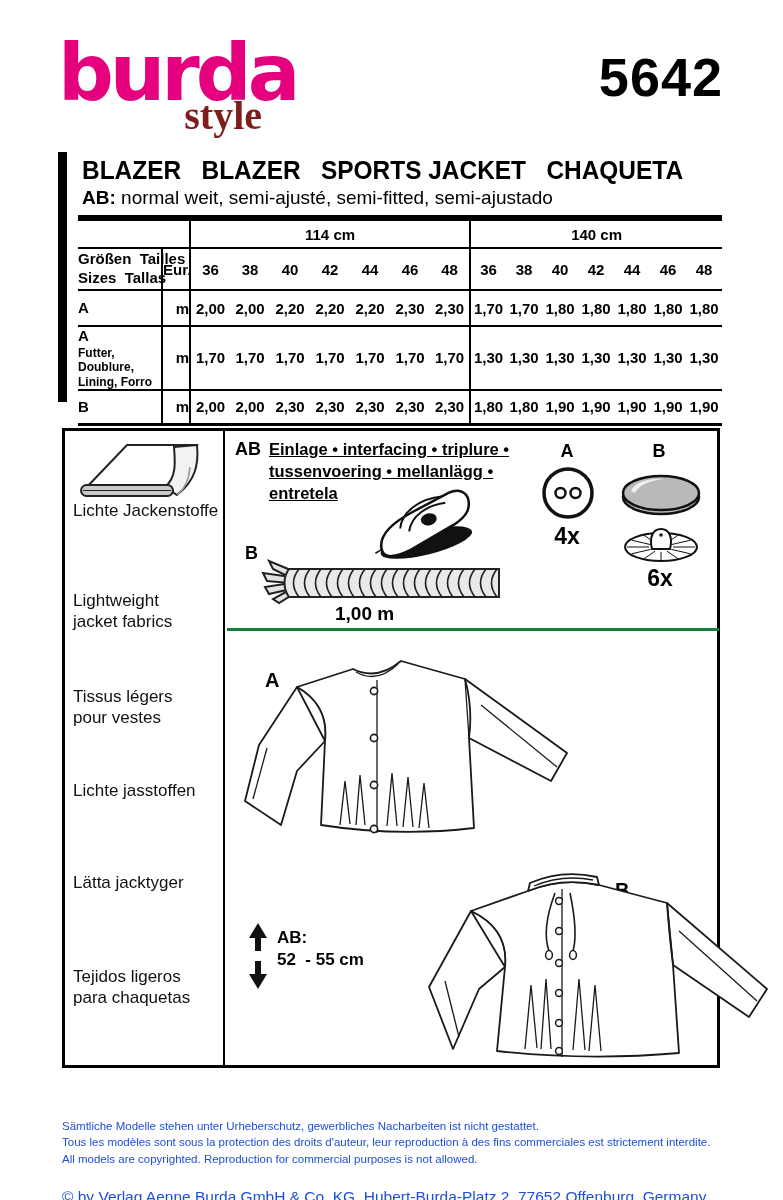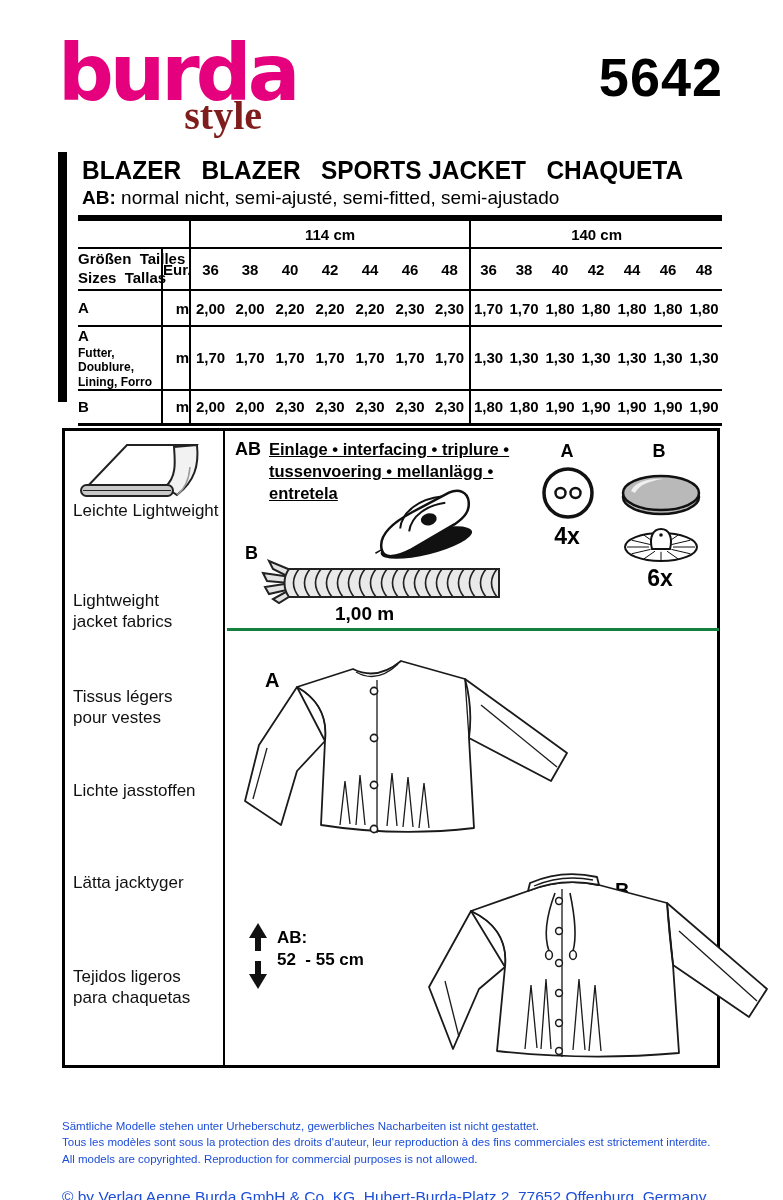--- a/index.html
+++ b/index.html
@@ -57,21 +57,21 @@
 <div class="sheet">
 
   <div class="logo">
     <div class="word">burda</div>
     <div class="styleword">style</div>
   </div>
   <div class="patnum">5642</div>
 
   <div class="leftbar"></div>
   <div class="title">BLAZER   BLAZER   SPORTS JACKET   CHAQUETA</div>
-  <div class="subtitle"><b>AB: </b><span>normal nicht, semi-ajusté, semi-fitted, semi-ajustado</span></div>
+  <div class="subtitle"><b>AB: </b><span>normal weit, semi-ajusté, semi-fitted, semi-ajustado</span></div>
   <div class="thickbar"></div>
 
   <table class="fab">
     <colgroup>
       <col style="width:84px">
         <col style="width:28px">
       <col style="width:40px">
         <col style="width:40px">
         <col style="width:40px">
         <col style="width:40px">
@@ -177,21 +177,21 @@
   <div class="box">
 
     <div class="fabcol">
       <svg style="position:absolute;left:10px;top:6px;" width="142" height="76" viewBox="0 0 142 76">
         <polygon points="10,52 52,8 122,8 96,52" fill="#fff" stroke="#222" stroke-width="2"></polygon>
         <path d="M122,8 C124,28 120,44 102,58 L90,50 C102,40 100,24 99,10 Z" fill="#f2f2f2" stroke="#222" stroke-width="2"></path>
         <rect x="6" y="48" width="92" height="11" rx="5.5" fill="#c9c9c9" stroke="#222" stroke-width="2"></rect>
         <line x1="8" y1="53.5" x2="96" y2="53.5" stroke="#222" stroke-width="1"></line>
         <path d="M102,58 C110,52 114,42 115,30" fill="none" stroke="#999" stroke-width="1.5"></path>
       </svg>
-      <div class="ft" style="top:70px;">Leichte Lightweight</div>
+      <div class="ft" style="top:70px;">Lichte Jackenstoffe</div>
       <div class="ft" style="top:160px;width:135px;">Lightweight jacket fabrics</div>
       <div class="ft" style="top:256px;width:120px;">Tissus légers pour vestes</div>
       <div class="ft" style="top:350px;">Lichte jasstoffen</div>
       <div class="ft" style="top:442px;">Lätta jacktyger</div>
       <div class="ft" style="top:536px;width:140px;">Tejidos ligeros para chaquetas</div>
     </div>
 
     <div class="notions">
       <div class="nlab" style="left:8px;top:8px;">AB</div>
       <div class="ntext" style="left:42px;top:8px;text-decoration:underline;">

